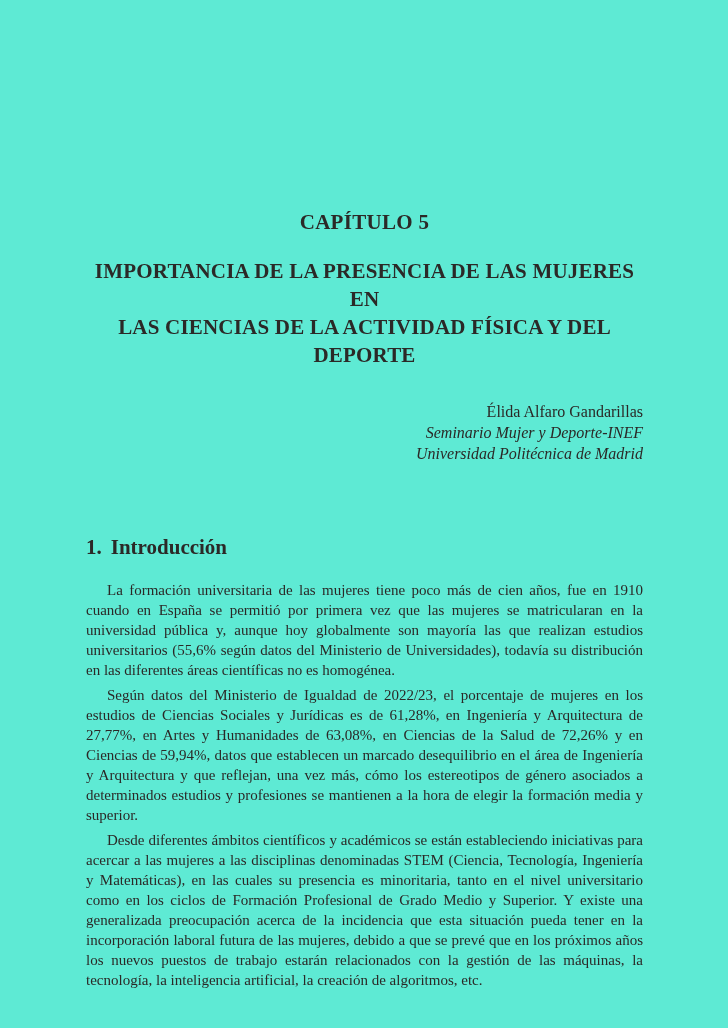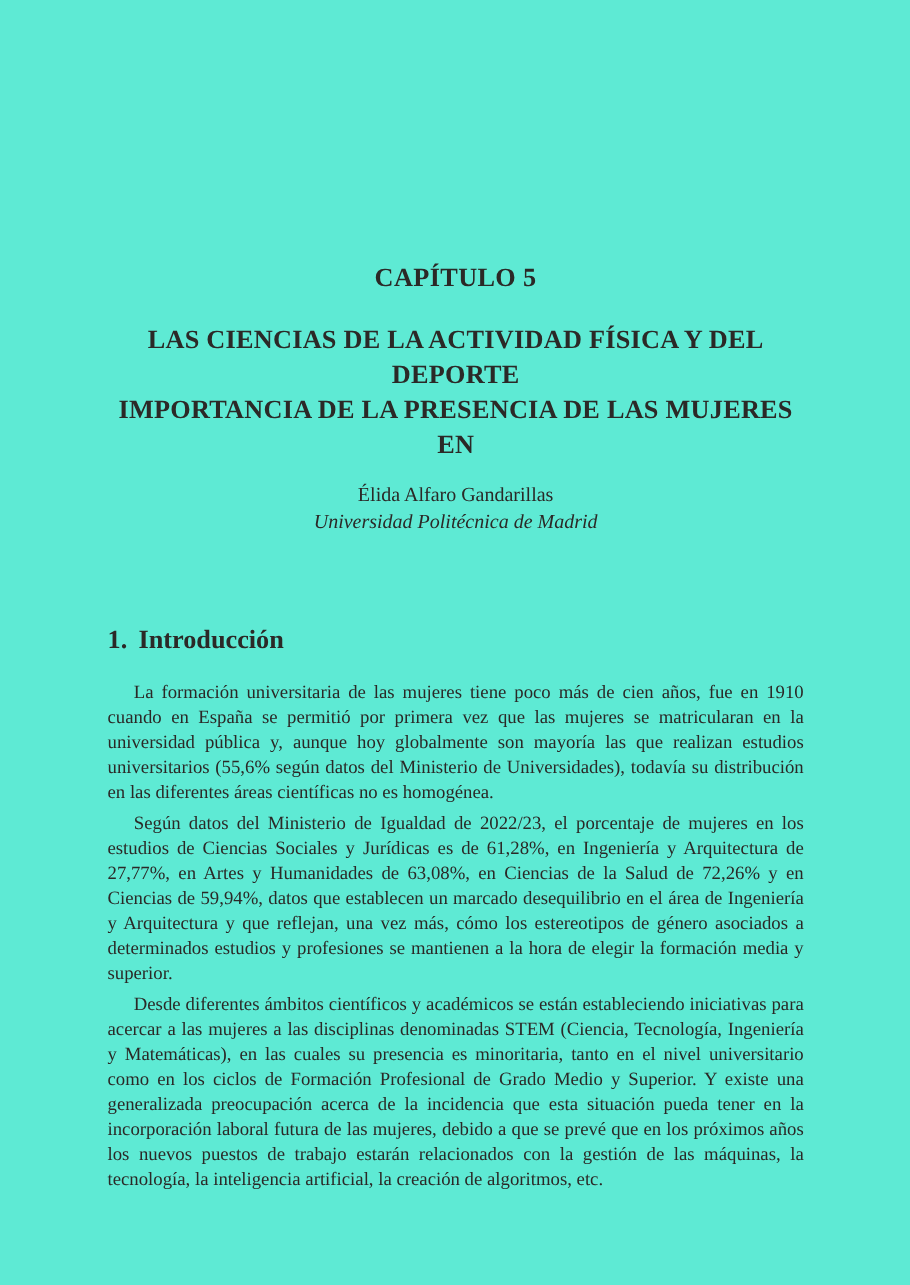--- a/index.html
+++ b/index.html
@@ -37,22 +37,22 @@
     text-align: center;
     font-weight: bold;
     font-size: 21px;
     line-height: 28px;
     letter-spacing: 0.2px;
   }
   .chapter-title .title-line {
     display: block;
   }
   .author-block {
-    margin-top: 17px;
-    text-align: center;
+    margin-top: 32px;
+    text-align: right;
     font-size: 16px;
     line-height: 21px;
   }
   .author-name {
     font-style: normal;
   }
   .author-affiliation {
     font-style: italic;
   }
   .section-heading {
@@ -80,26 +80,27 @@
 </style>
 </head>
 <body>
 
 <div class="page">
   <div class="content">
 
     <h2 class="chapter-label">CAPÍTULO 5</h2>
 
     <h1 class="chapter-title">
+      <span class="title-line">IMPORTANCIA DE LA PRESENCIA DE LAS MUJERES EN</span>
       <span class="title-line">LAS CIENCIAS DE LA ACTIVIDAD FÍSICA Y DEL DEPORTE</span>
-      <span class="title-line">IMPORTANCIA DE LA PRESENCIA DE LAS MUJERES EN</span>
     </h1>
 
     <div class="author-block">
       <div class="author-name">Élida Alfaro Gandarillas</div>
+      <div class="author-affiliation">Seminario Mujer y Deporte-INEF</div>
       <div class="author-affiliation">Universidad Politécnica de Madrid</div>
     </div>
 
     <h3 class="section-heading">
       <span class="section-number">1.</span><span>Introducción</span>
     </h3>
 
     <div class="body-text">
       <p class="first">La formación universitaria de las mujeres tiene poco más de cien años, fue en 1910 cuando en España se permitió por primera vez que las mujeres se matricularan en la universidad pública y, aunque hoy globalmente son mayoría las que realizan estudios universitarios (55,6% según datos del Ministerio de Universidades), todavía su distribución en las diferentes áreas científicas no es homogénea.</p>
       <p>Según datos del Ministerio de Igualdad de 2022/23, el porcentaje de mujeres en los estudios de Ciencias Sociales y Jurídicas es de 61,28%, en Ingeniería y Arquitectura de 27,77%, en Artes y Humanidades de 63,08%, en Ciencias de la Salud de 72,26% y en Ciencias de 59,94%, datos que establecen un marcado desequilibrio en el área de Ingeniería y Arquitectura y que reflejan, una vez más, cómo los estereotipos de género asociados a determinados estudios y profesiones se mantienen a la hora de elegir la formación media y superior.</p>

